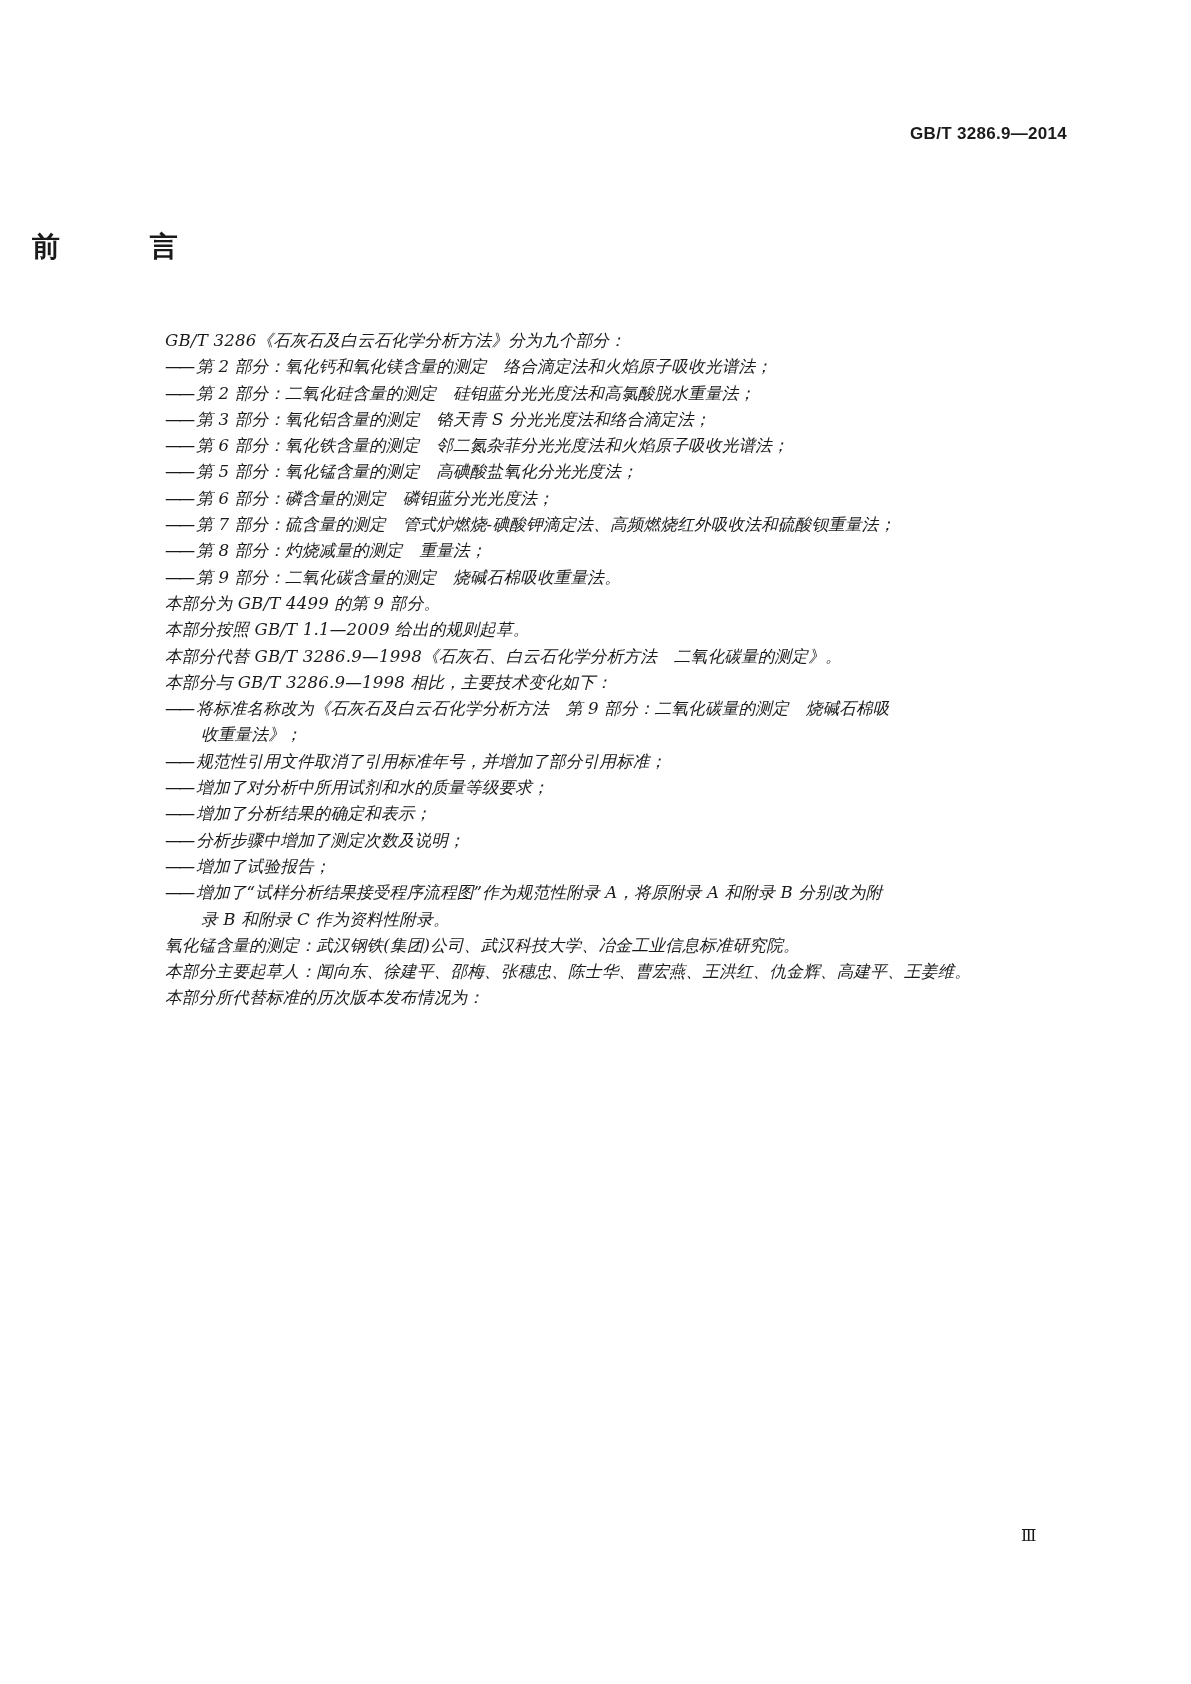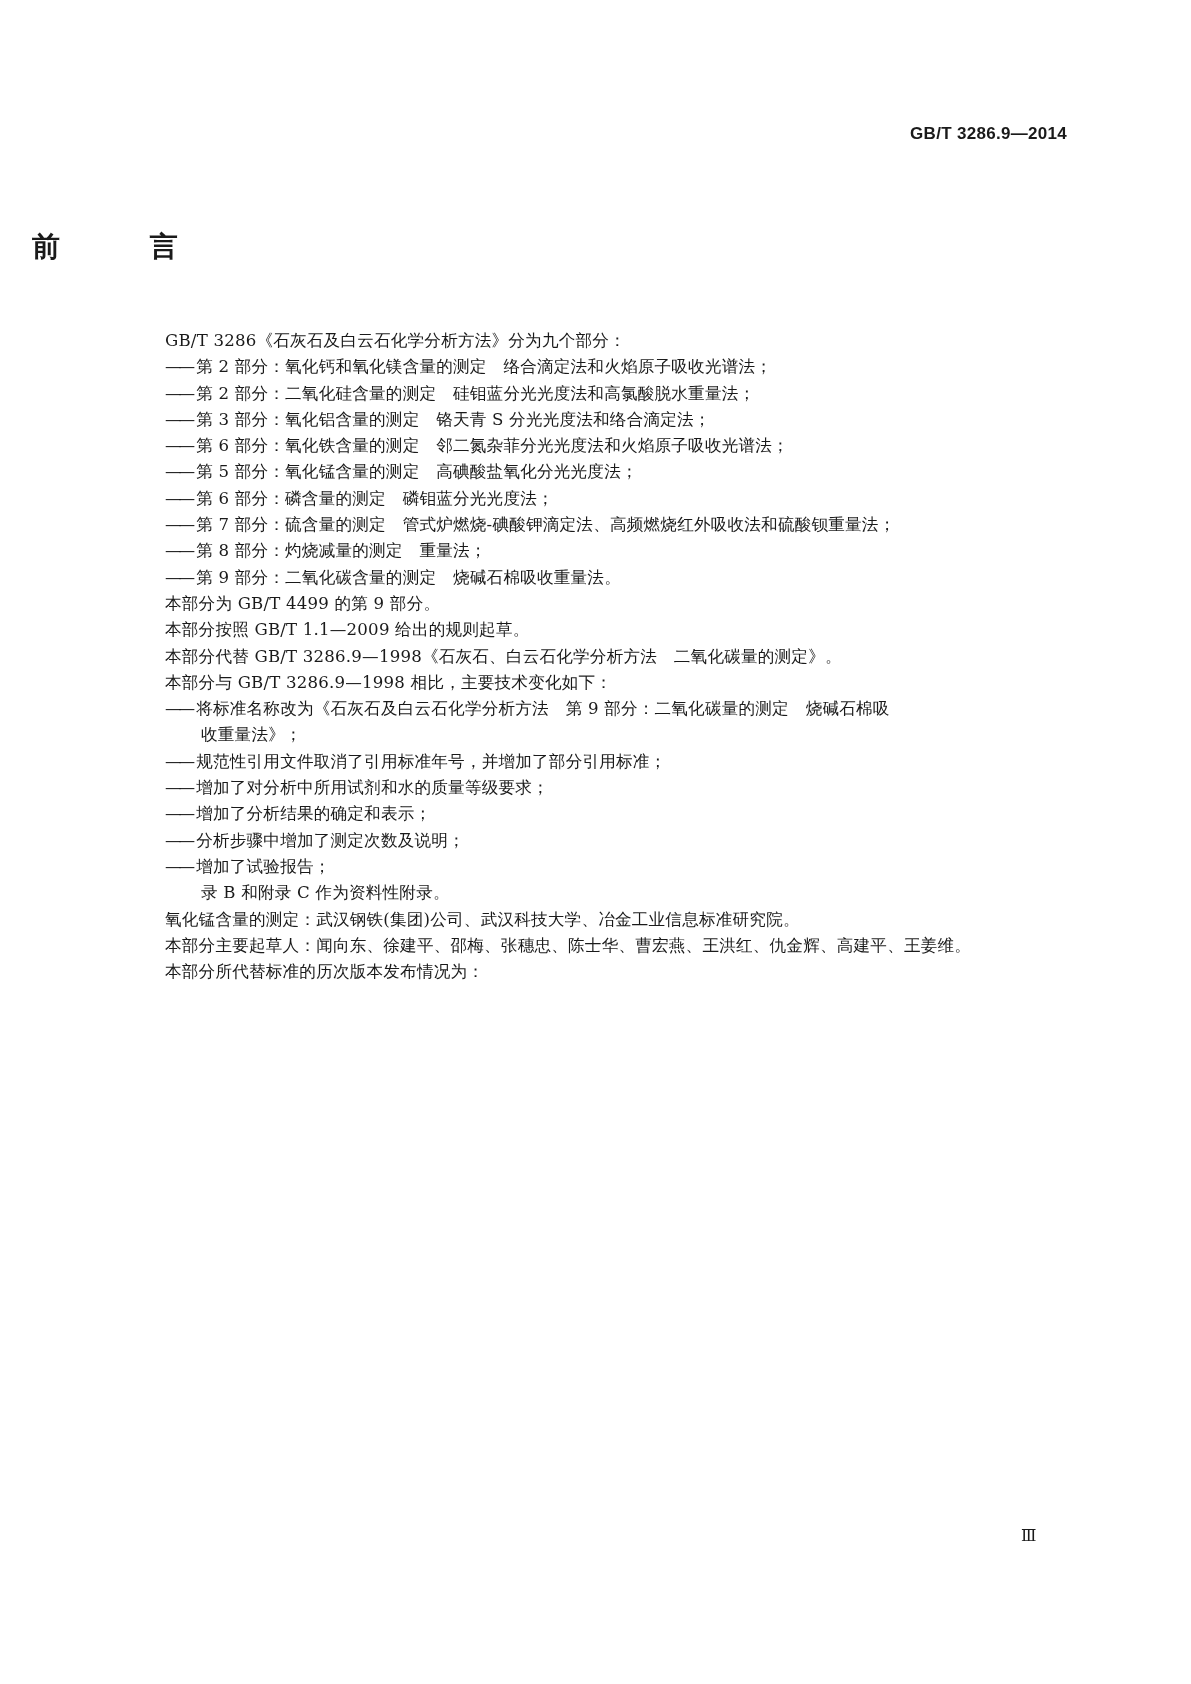--- a/index.html
+++ b/index.html
@@ -3,21 +3,21 @@
 <meta charset="utf-8">
 <style>
   html, body { margin: 0; padding: 0; background: #ffffff; }
   body { width: 1191px; height: 1684px; position: relative; overflow: hidden;
          font-family: "DejaVu Serif", "Liberation Serif", serif; color: #1a1a1a; }
   .doc-id { position: absolute; top: 124px; right: 124px; font-size: 17px;
             font-family: Liberation Sans, sans-serif; font-weight: bold; letter-spacing: 0.3px; text-align: center; }
   .title { position: absolute; top: 228px; left: 0; width: 1061px; text-align: left;
            font-family: "DejaVu Sans", sans-serif; font-weight: bold; font-size: 28px; letter-spacing: 40px; margin-left: 32px; }
   .body { position: absolute; top: 328px; left: 165px; width: 900px; }
-  .line { font-size: 16.6px; line-height: 26.3px; height: 26.3px; white-space: nowrap; letter-spacing: 0.2px; }
+  .line { font-size: 16.6px; line-height: 26.3px; height: 26.3px; white-space: nowrap; letter-spacing: 0.2px; font-style: italic; }
   .dash::before { content: "——"; letter-spacing: -3px; margin-right: 4px; }
   .indent { padding-left: 36px; }
   .page-num { position: absolute; top: 1526px; left: 1021px; font-size: 16px;
               font-family: "DejaVu Serif", serif; }
 </style>
 </head>
 <body>
 
 <div>
   <div class="doc-id">GB/T 3286.9—2014</div>
@@ -38,20 +38,21 @@
     <div class="line">本部分按照 GB/T 1.1—2009 给出的规则起草。</div>
     <div class="line">本部分代替 GB/T 3286.9—1998《石灰石、白云石化学分析方法　二氧化碳量的测定》。</div>
     <div class="line">本部分与 GB/T 3286.9—1998 相比，主要技术变化如下：</div>
     <div class="line dash">将标准名称改为《石灰石及白云石化学分析方法　第 9 部分：二氧化碳量的测定　烧碱石棉吸</div>
     <div class="line indent">收重量法》；</div>
     <div class="line dash">规范性引用文件取消了引用标准年号，并增加了部分引用标准；</div>
     <div class="line dash">增加了对分析中所用试剂和水的质量等级要求；</div>
     <div class="line dash">增加了分析结果的确定和表示；</div>
     <div class="line dash">分析步骤中增加了测定次数及说明；</div>
     <div class="line dash">增加了试验报告；</div>
+    <div class="line dash">增加了“试样分析结果接受程序流程图”作为规范性附录 A，将原附录 A 和附录 B 分别改为附</div>
     <div class="line indent">录 B 和附录 C 作为资料性附录。</div>
     <div class="line">氧化锰含量的测定：武汉钢铁(集团)公司、武汉科技大学、冶金工业信息标准研究院。</div>
     <div class="line">本部分主要起草人：闻向东、徐建平、邵梅、张穗忠、陈士华、曹宏燕、王洪红、仇金辉、高建平、王姜维。</div>
     <div class="line">本部分所代替标准的历次版本发布情况为：</div>
   </div>
 
   <div class="page-num">Ⅲ</div>
 </div>
 
 </body></html>

